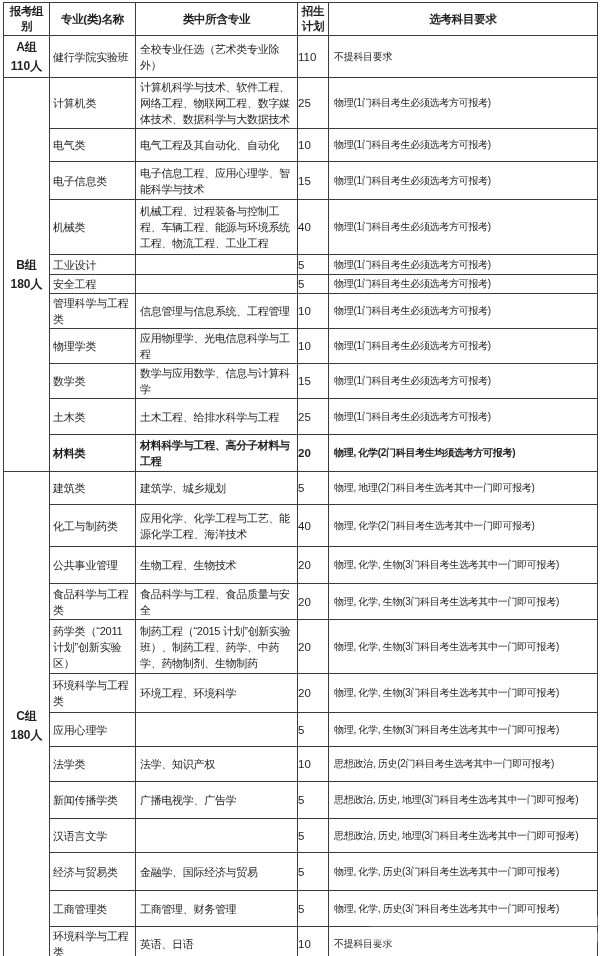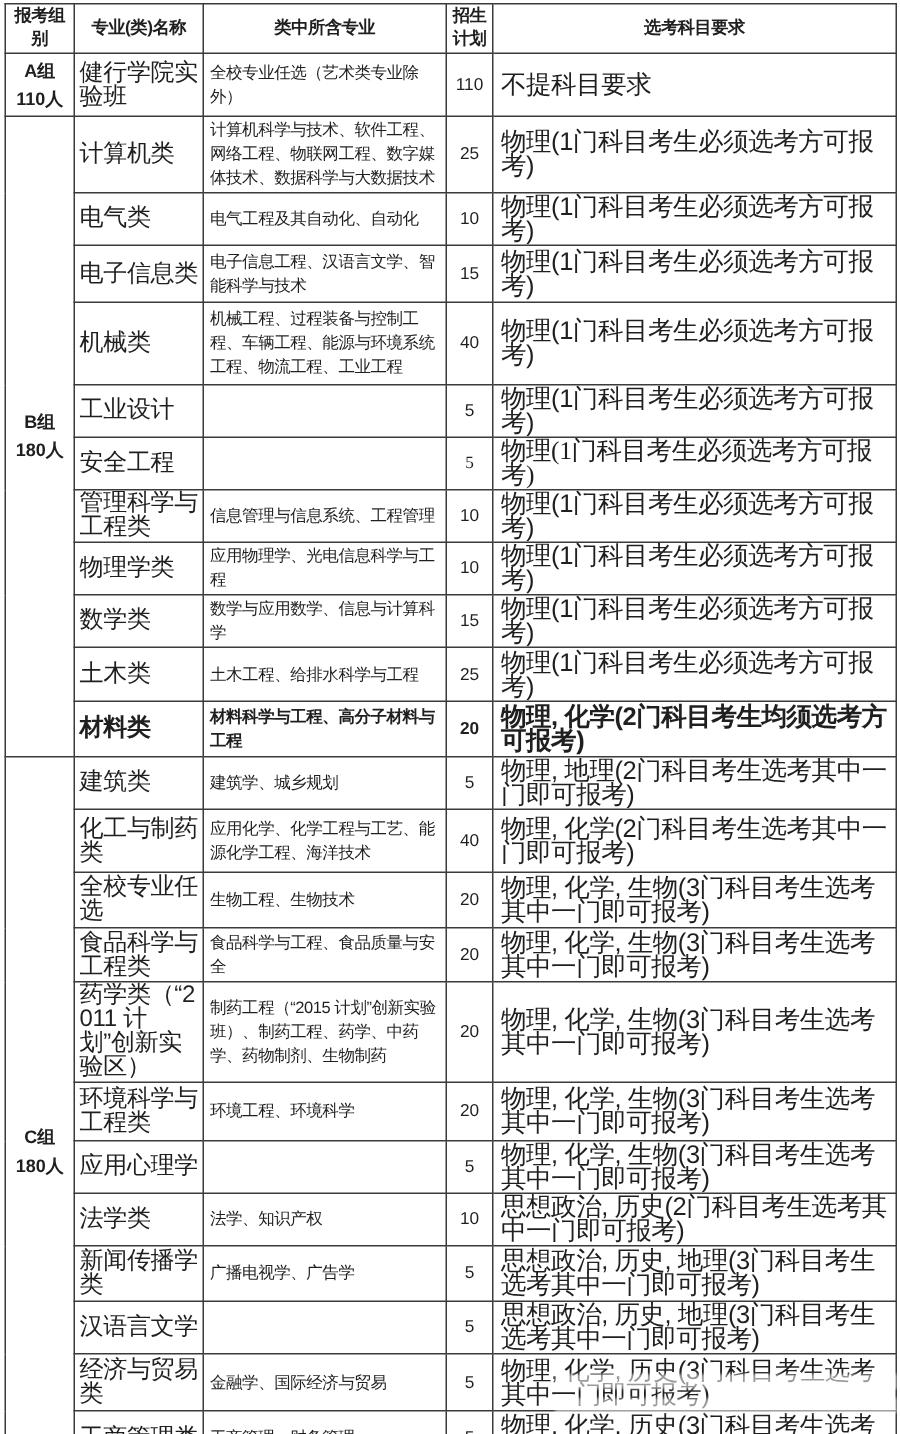--- a/index.html
+++ b/index.html
@@ -36,40 +36,39 @@
     padding: 1px 2px;
   }
   td.group-cell {
     font-weight: bold;
     font-size: 12px;
     text-align: center;
     line-height: 19px;
     padding: 0;
   }
   td.name-cell {
-    font-size: 16px;
+    font-size: 11px;
     line-height: 16px;
     text-align: left;
     padding: 1px 3px;
     letter-spacing: -0.2px;
   }
   td.majors-cell {
     font-size: 11px;
     line-height: 16px;
     text-align: left;
     padding: 1px 4px;
     letter-spacing: -0.3px;
   }
   td.plan-cell {
     font-size: 11.5px;
-    text-align: center;
     padding: 0;
   }
   td.req-cell {
-    font-size: 17px;
+    font-size: 10px;
     line-height: 16px;
     text-align: left;
     padding: 1px 5px;
     letter-spacing: -0.3px;
   }
   .watermark {
     position: absolute;
     right: 2px;
     bottom: 6px;
     width: 228px;
@@ -125,37 +124,37 @@
         <td class="req-cell">物理(1门科目考生必须选考方可报考)</td>
       </tr>
       <tr style="height: 33px;">
         <td class="name-cell">电气类</td>
         <td class="majors-cell">电气工程及其自动化、自动化</td>
         <td class="plan-cell">10</td>
         <td class="req-cell">物理(1门科目考生必须选考方可报考)</td>
       </tr>
       <tr style="height: 38px;">
         <td class="name-cell">电子信息类</td>
-        <td class="majors-cell">电子信息工程、汉语言文学、智能科学与技术</td>
+        <td class="majors-cell">电子信息工程、应用心理学、智能科学与技术</td>
         <td class="plan-cell">15</td>
         <td class="req-cell">物理(1门科目考生必须选考方可报考)</td>
       </tr>
       <tr style="height: 55px;">
         <td class="name-cell">机械类</td>
         <td class="majors-cell">机械工程、过程装备与控制工程、车辆工程、能源与环境系统工程、物流工程、工业工程</td>
         <td class="plan-cell">40</td>
         <td class="req-cell">物理(1门科目考生必须选考方可报考)</td>
       </tr>
       <tr style="height: 20px;">
         <td class="name-cell">工业设计</td>
         <td class="majors-cell"></td>
         <td class="plan-cell">5</td>
         <td class="req-cell">物理(1门科目考生必须选考方可报考)</td>
       </tr>
-      <tr style="height: 18px; font-family: Liberation Serif, serif;">
+      <tr style="height: 18px;">
         <td class="name-cell">安全工程</td>
         <td class="majors-cell"></td>
         <td class="plan-cell">5</td>
         <td class="req-cell">物理(1门科目考生必须选考方可报考)</td>
       </tr>
       <tr style="height: 35px;">
         <td class="name-cell">管理科学与工程类</td>
         <td class="majors-cell">信息管理与信息系统、工程管理</td>
         <td class="plan-cell">10</td>
         <td class="req-cell">物理(1门科目考生必须选考方可报考)</td>
@@ -194,21 +193,21 @@
         <td class="plan-cell">5</td>
         <td class="req-cell">物理, 地理(2门科目考生选考其中一门即可报考)</td>
       </tr>
       <tr style="height: 42px;">
         <td class="name-cell">化工与制药类</td>
         <td class="majors-cell">应用化学、化学工程与工艺、能源化学工程、海洋技术</td>
         <td class="plan-cell">40</td>
         <td class="req-cell">物理, 化学(2门科目考生选考其中一门即可报考)</td>
       </tr>
       <tr style="height: 37px;">
-        <td class="name-cell">全校专业任选</td>
+        <td class="name-cell">公共事业管理</td>
         <td class="majors-cell">生物工程、生物技术</td>
         <td class="plan-cell">20</td>
         <td class="req-cell">物理, 化学, 生物(3门科目考生选考其中一门即可报考)</td>
       </tr>
       <tr style="height: 36px;">
         <td class="name-cell">食品科学与工程类</td>
         <td class="majors-cell">食品科学与工程、食品质量与安全</td>
         <td class="plan-cell">20</td>
         <td class="req-cell">物理, 化学, 生物(3门科目考生选考其中一门即可报考)</td>
       </tr>

